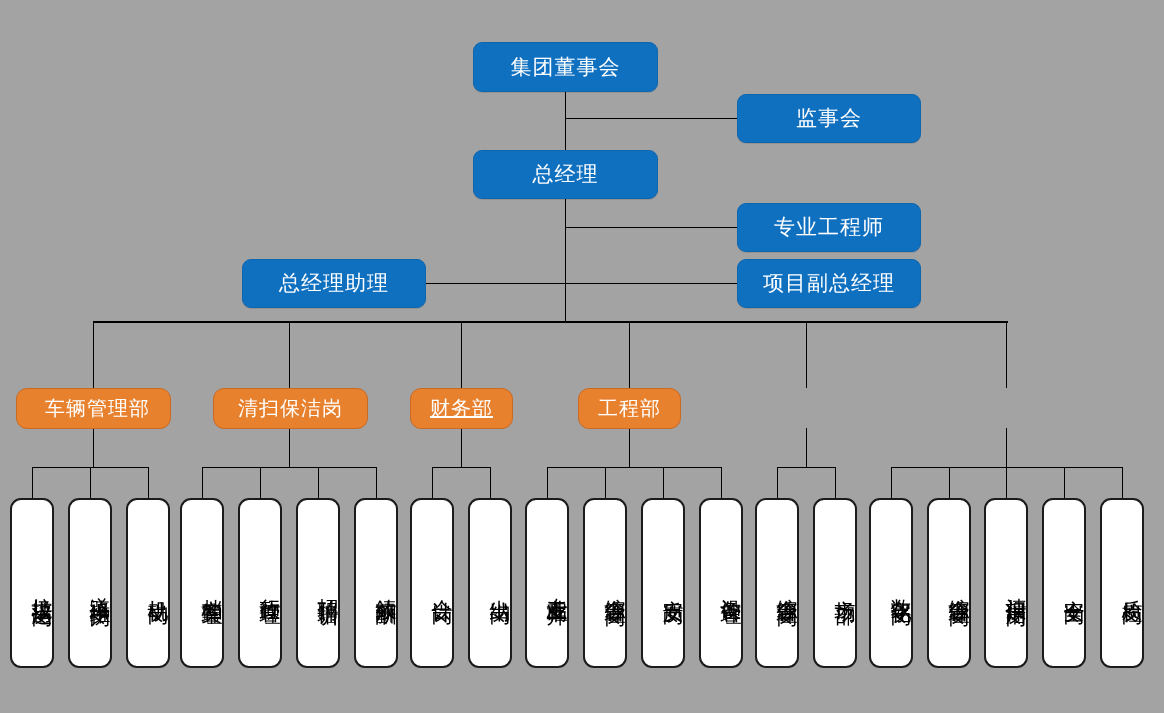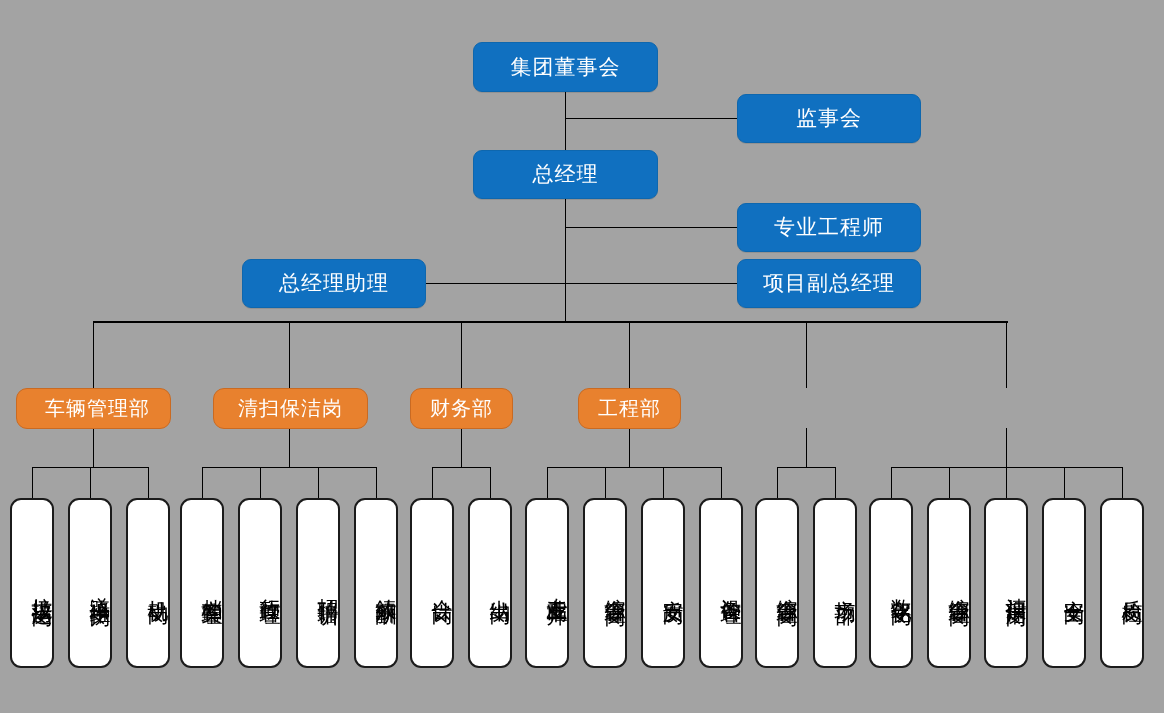--- a/index.html
+++ b/index.html
@@ -136,21 +136,21 @@
   <div class="node blue" style="left:737px;top:203px;width:184px;height:49px;">专业工程师</div>
 
   <div class="node blue" style="left:242px;top:259px;width:184px;height:49px;">总经理助理</div>
 
   <div class="node blue" style="left:737px;top:259px;width:184px;height:49px;">项目副总经理</div>
 
   <div class="node orange" style="left:16px;top:388px;width:155px;height:41px;padding-left:8px;">车辆管理部</div>
 
   <div class="node orange" style="left:213px;top:388px;width:155px;height:41px;">清扫保洁岗</div>
 
-  <div class="node orange" style="left:410px;top:388px;width:103px;height:41px;">财务部</div>
+  <div class="node orange" style="left:410px;top:388px;width:103px;height:41px;text-decoration:underline;">财务部</div>
 
   <div class="node orange" style="left:578px;top:388px;width:103px;height:41px;text-align:right;">工程部</div>
 
 
 
   <div class="node leaf" style="left:10px;top:498px;width:44px;height:170px;">垃圾清运岗</div>
   <div class="node leaf" style="left:68px;top:498px;width:44px;height:170px;">道路维护岗</div>
   <div class="node leaf" style="left:126px;top:498px;width:44px;height:170px;">机动岗</div>
 
   <div class="node leaf" style="left:180px;top:498px;width:44px;height:170px;">档案管理</div>

